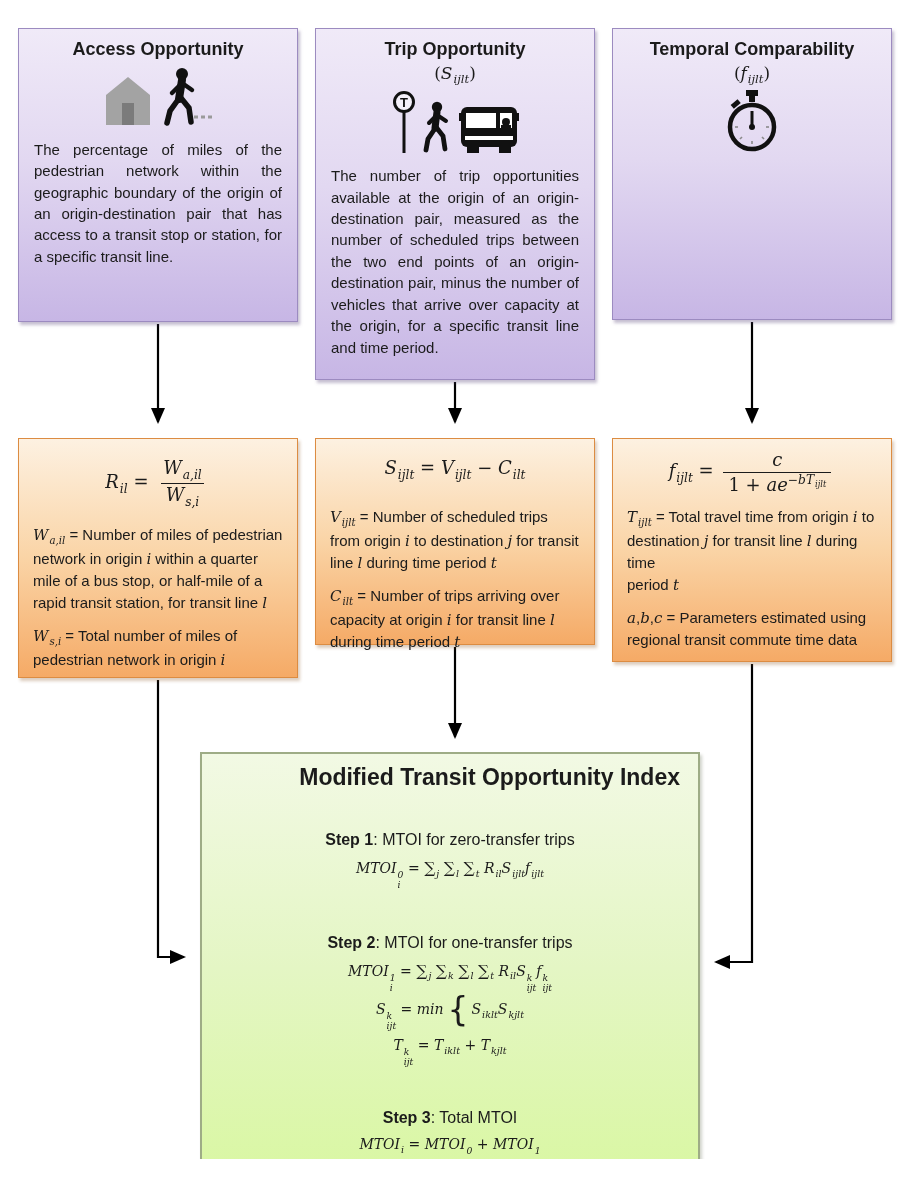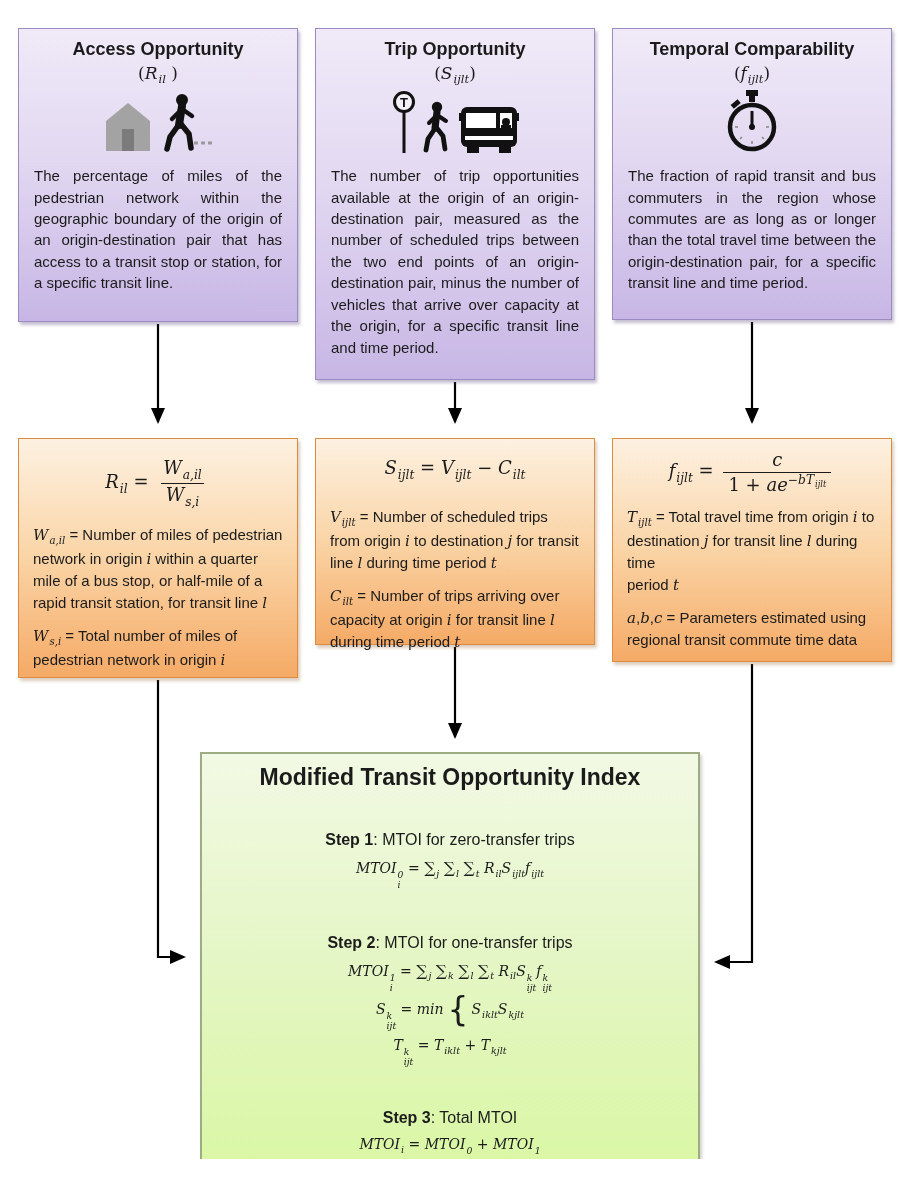--- a/index.html
+++ b/index.html
@@ -31,21 +31,21 @@
   .formula{
     font-family:"DejaVu Serif","Liberation Serif",serif;font-size:18px;
     text-align:center;margin-top:10px;
   }
   .defs{margin-top:14px;}
   .def-line{
     font-family:"DejaVu Serif","Liberation Serif",serif;font-size:15px;
     line-height:1.4;margin:0 0 11px 0;text-align:left;
   }
   .def-line .m-n{font-family:"Liberation Sans",sans-serif;}
-  .green-title{font-size:23px;font-weight:bold;margin-top:2px;letter-spacing:0px;}
+  .green-title{font-size:23px;font-weight:bold;margin-top:2px;letter-spacing:0px;text-align:right;}
   .step-line{font-size:16px;margin-top:0;}
   .step-label{font-weight:bold;}
   .g-formula{
     font-family:"DejaVu Serif","Liberation Serif",serif;font-size:14px;margin-top:9px;
   }
   
   .m-v{font-style:italic;}
   .m-n{font-style:normal;}
   .m-g{font-style:normal;font-size:112%;}
   .m-sub{font-size:68%;vertical-align:-0.38em;font-style:italic;margin-left:1px;}
@@ -77,21 +77,20 @@
       <path d="M455,382 V422" marker-end="url(#ah)"></path>
       <path d="M752,322 V422" marker-end="url(#ah)"></path>
       <path d="M455,647 V737" marker-end="url(#ah)"></path>
       <path d="M158,680 V957 H184" marker-end="url(#ah)"></path>
       <path d="M752,664 V962 H716" marker-end="url(#ah)"></path>
     </g>
   </svg>
 
   <div class="box purple" style="left:18px;top:28px;width:280px;height:294px;">
     <div class="box-title">Access Opportunity</div>
-    <div class="box-symbol"><span class="m-n">(</span><span class="m-v">R</span><span class="m-sub">il</span><span class="m-n"> )</span></div>
     <div class="icon-row">
       <span>
         <svg width="52" height="54" viewBox="0 0 52 54">
           <polygon points="4,22 26,4 48,22 48,52 4,52" fill="#a3a3a3"></polygon>
           <rect x="20" y="30" width="12" height="22" fill="#7b7b7b"></rect>
         </svg>
       </span>
       <span>
         <svg width="56" height="60" viewBox="0 0 56 60">
           <circle cx="24" cy="7" r="6" fill="#111"></circle>
@@ -161,21 +160,20 @@
           <g stroke="#8a8a8a" stroke-width="1.6">
             <line x1="29" y1="52" x2="29" y2="55"></line>
             <line x1="15" y1="38" x2="12" y2="38"></line>
             <line x1="43" y1="38" x2="46" y2="38"></line>
             <line x1="19" y1="48" x2="17" y2="50"></line>
             <line x1="39" y1="48" x2="41" y2="50"></line>
           </g>
         </svg>
       </span>
     </div>
-    <div class="box-desc">The fraction of rapid transit and bus commuters in the region whose commutes are as long as or longer than the total travel time between the origin-destination pair, for a specific transit line and time period.</div>
   </div>
 
   <div class="box orange" style="left:18px;top:438px;width:280px;height:240px;">
     <div class="formula"><span class="m-v">R</span><span class="m-sub">il</span><span class="m-n"> = </span><span class="m-frac">
           <span class="m-num"><span class="m-v">W</span><span class="m-sub">a,il</span></span>
           <span class="m-den"><span class="m-v">W</span><span class="m-sub">s,i</span></span>
         </span></div>
     <div class="defs">
       <p class="def-line"><span class="m-v">W</span><span class="m-sub">a,il</span><span class="m-n"> = Number of miles of pedestrian network in origin </span><span class="m-v">i</span><span class="m-n"> within a quarter mile of a bus stop, or half-mile of a rapid transit station, for transit line </span><span class="m-v">l</span></p>
       <p class="def-line"><span class="m-v">W</span><span class="m-sub">s,i</span><span class="m-n"> = Total number of miles of pedestrian network in origin </span><span class="m-v">i</span></p>

